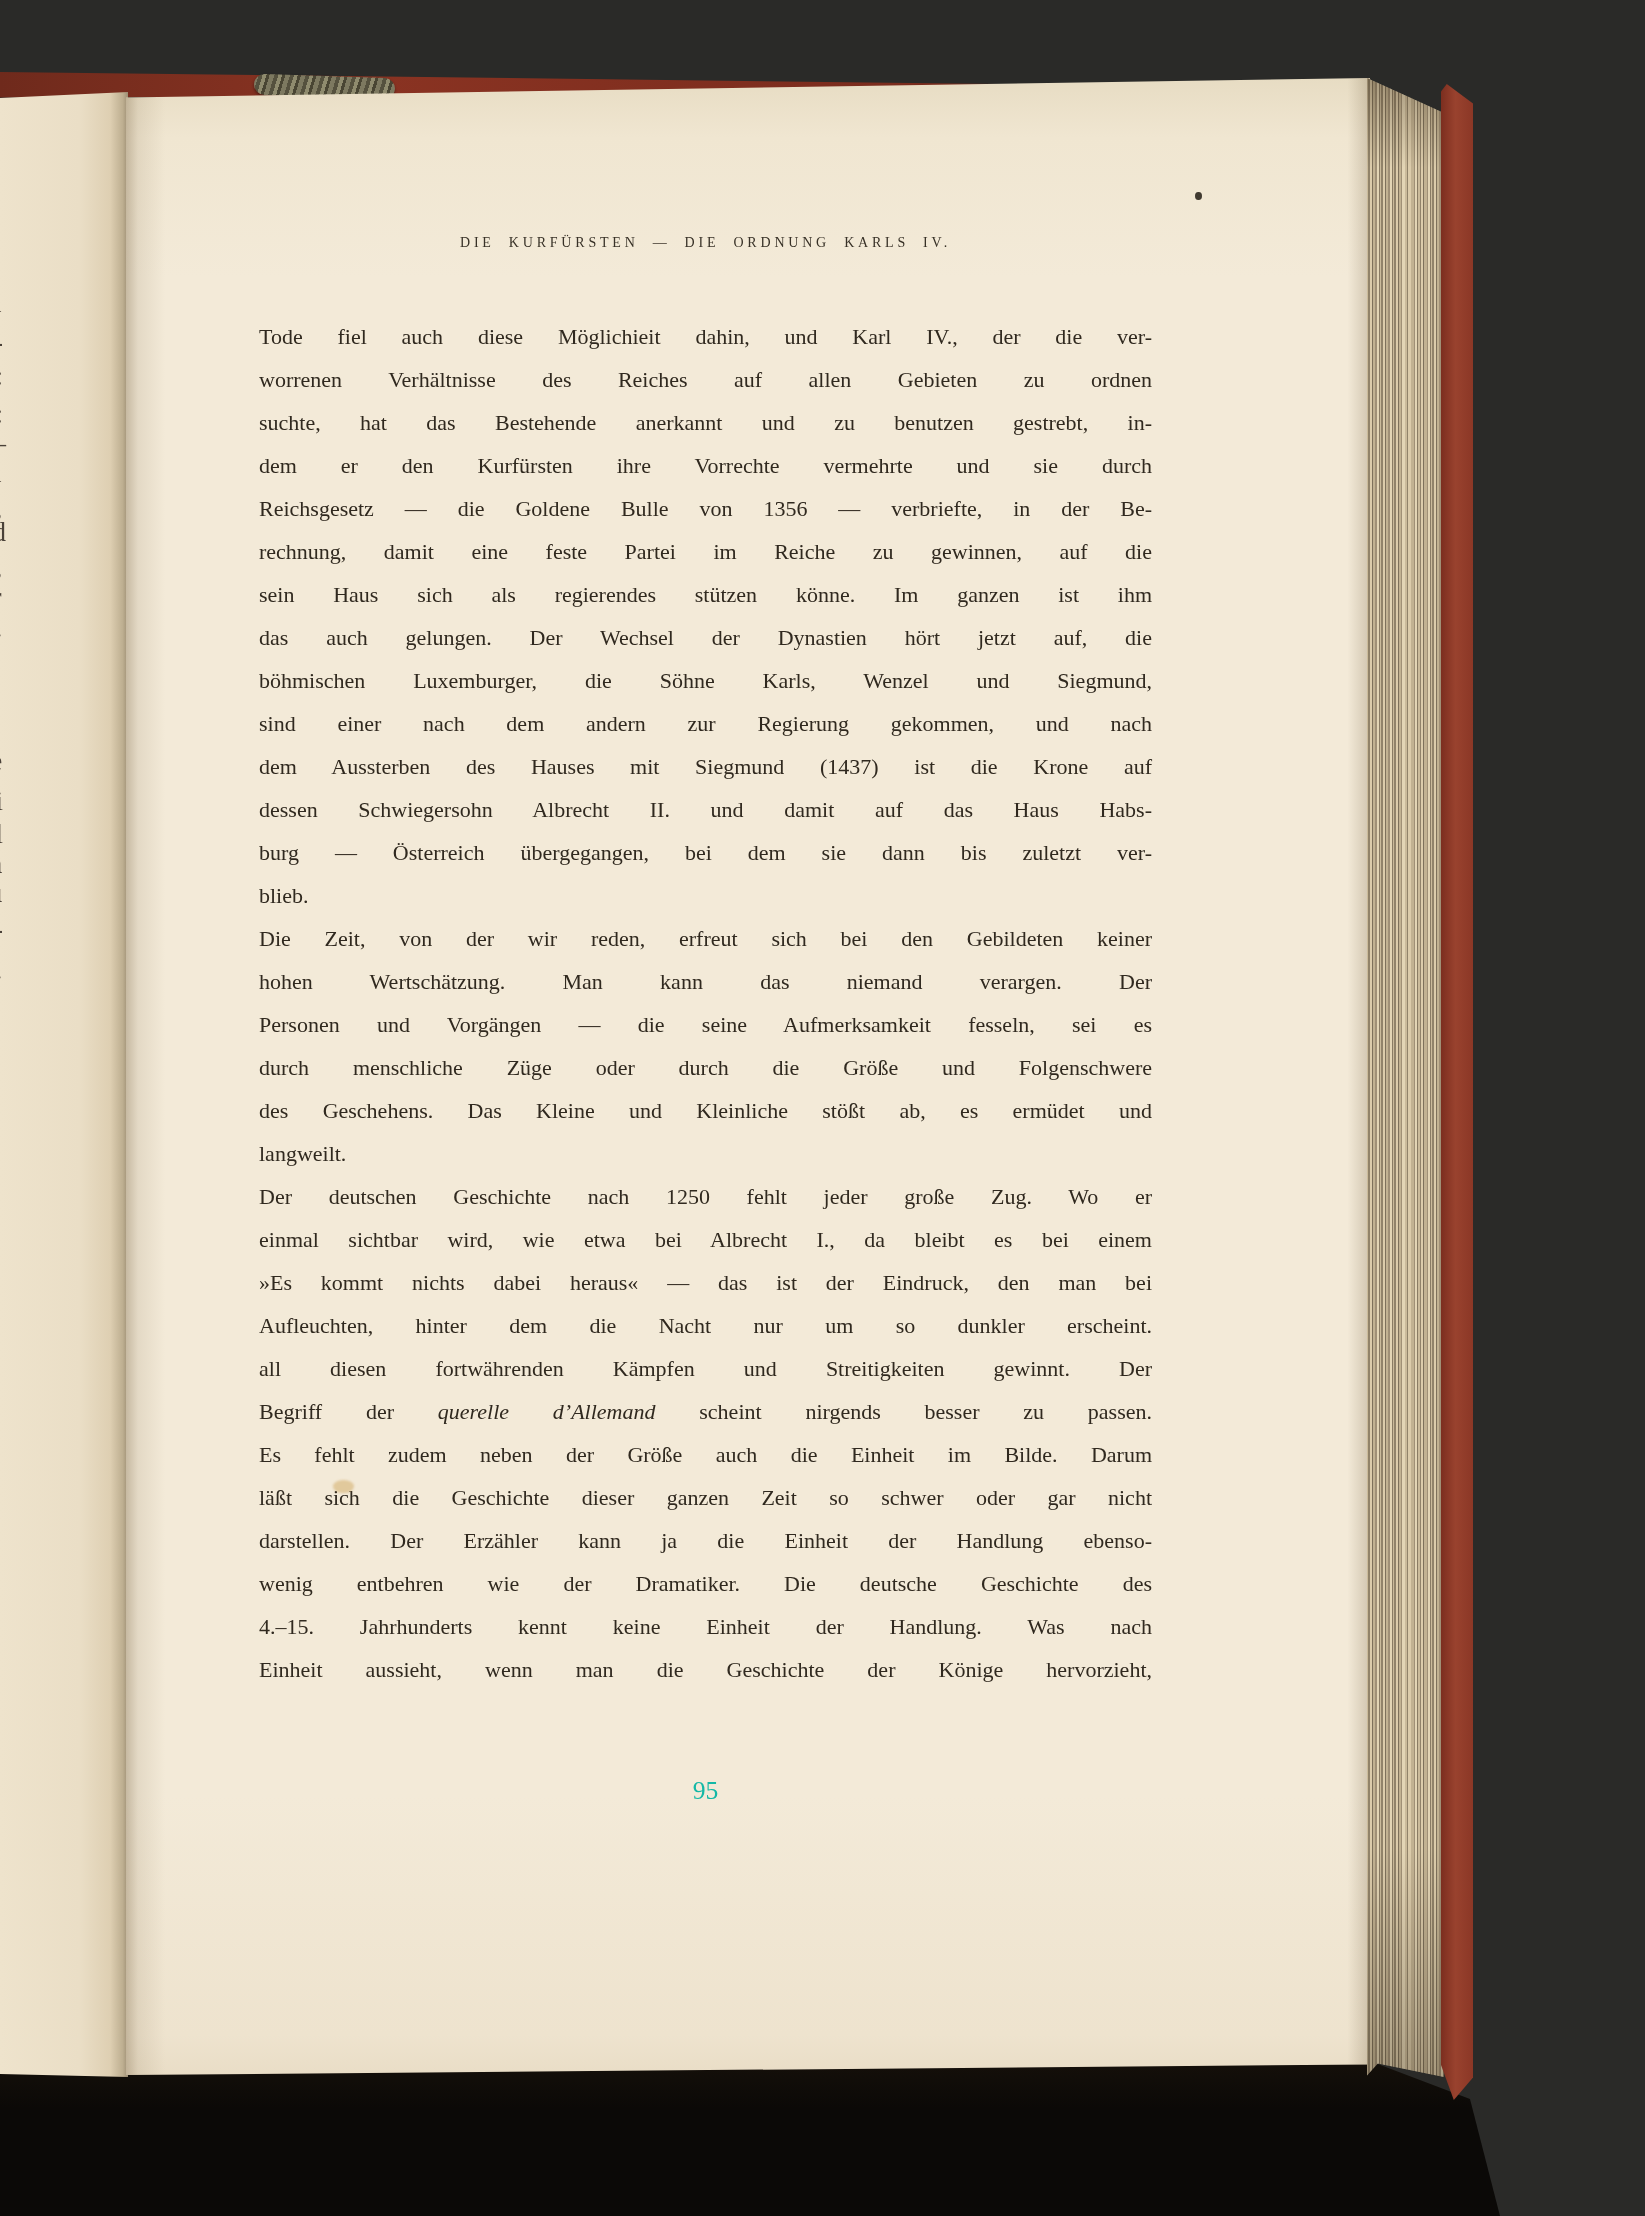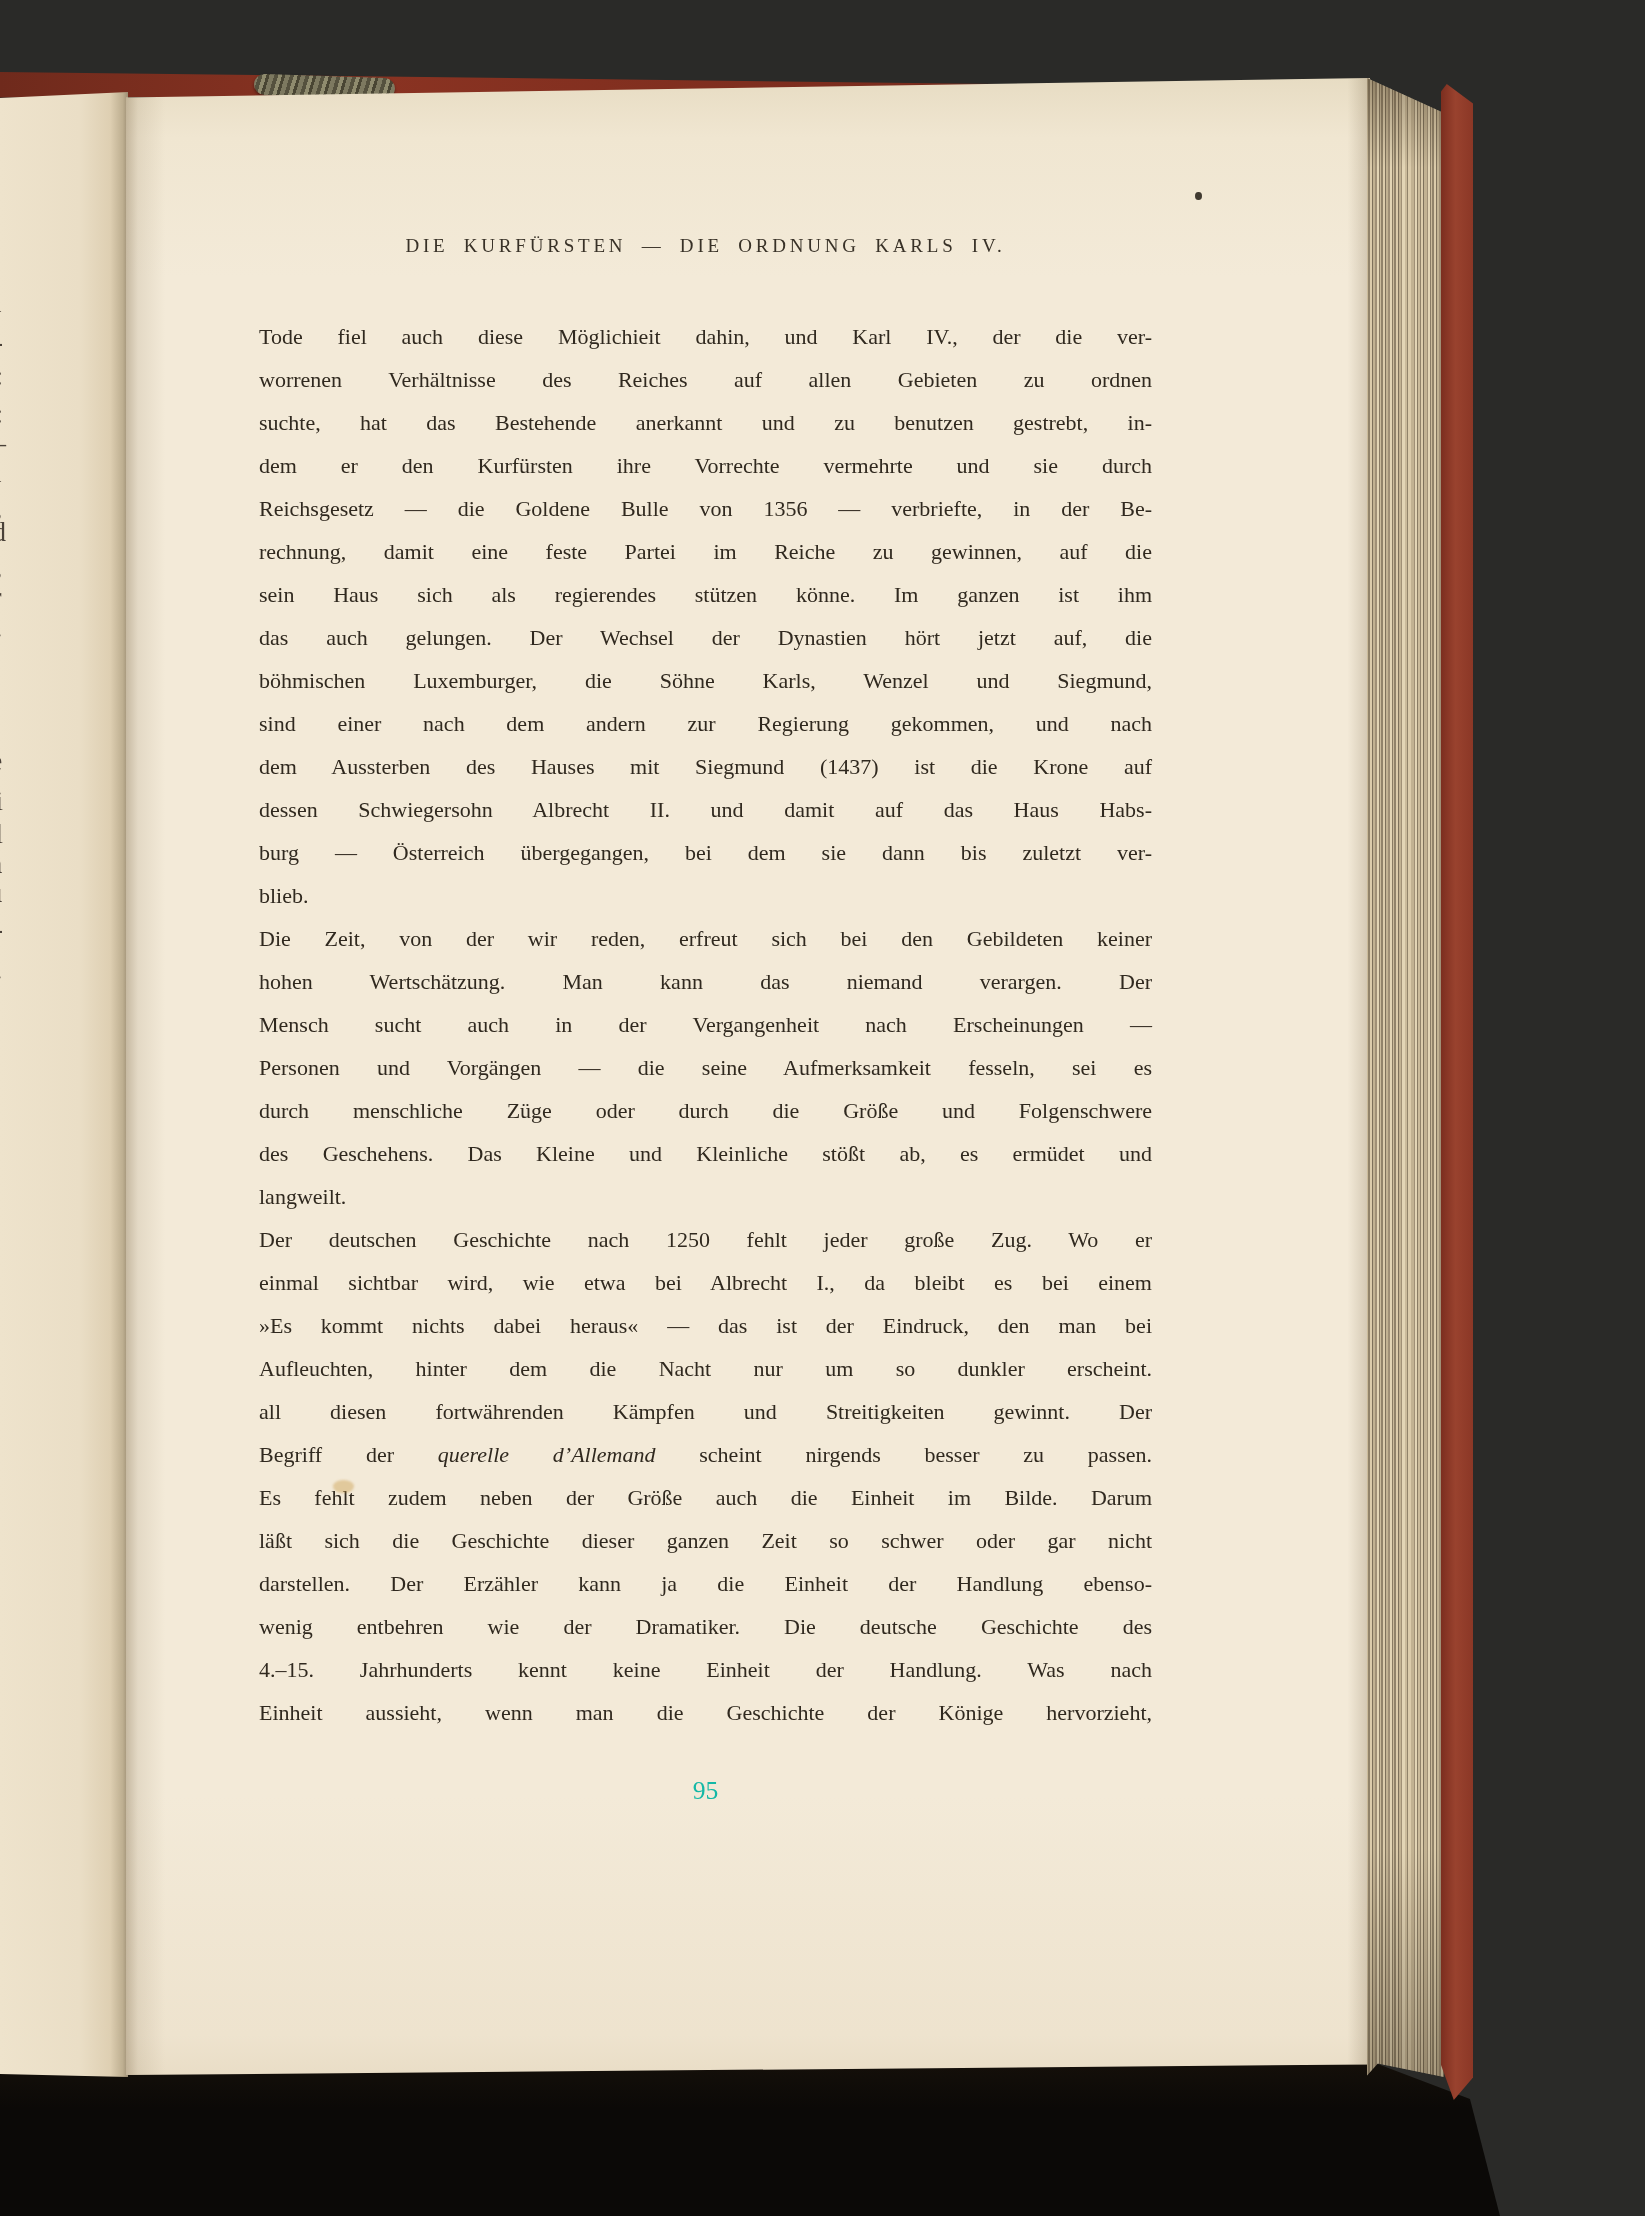--- a/index.html
+++ b/index.html
@@ -39,21 +39,21 @@
         background:repeating-linear-gradient(90deg,#cbbb9b 0 1.5px,#91836a 1.5px 3px,#dcccab 3px 5.3px,#7e715b 5.3px 6px,#c2b292 6px 8.3px,#a09076 8.3px 9.8px,#e3d5b5 9.8px 12px,#8a7c64 12px 12.8px);}
   .fore-edge::before{content:"";position:absolute;inset:0;
         background:linear-gradient(180deg,rgba(60,45,25,.35) 0,rgba(60,45,25,0) 90px,rgba(60,45,25,0) 88%,rgba(40,30,15,.30) 100%);}
   
   .cover-right{position:absolute;left:1441px;top:84px;width:32px;height:2016px;
         clip-path:polygon(18% 0, 100% 19.6px, 100% calc(100% - 22.6px), 40% 100%, 0 calc(100% - 35px), 0 7.5px);
         background:linear-gradient(90deg,#7c2e1f 0%,#99422e 45%,#8b3726 100%);}
   
   .text-block{position:absolute;left:259px;top:0;width:893px;color:#30291f;}
   .running-head{position:absolute;left:0;top:235px;width:100%;text-align:center;
-        font-size:19px;letter-spacing:3.8px;word-spacing:6.8px;color:#383127;}
+        font-size:14px;letter-spacing:3.8px;word-spacing:6.8px;color:#383127;}
   .body-lines{position:absolute;left:0;top:315px;width:100%;}
   .line{height:43px;line-height:43px;font-size:22px;white-space:nowrap;
         text-align:justify;text-align-last:justify;}
   .line.rag{text-align-last:left;}
   .line i{font-style:italic;}
   .folio{position:absolute;left:0;top:1776px;width:100%;text-align:center;font-size:25.6px;color:#14b8a6;}
   
   .frag{position:absolute;font-size:27px;line-height:27px;color:#4a4138;}
   
   .ink-speck{position:absolute;left:1195px;top:192px;width:6.8px;height:8.3px;border-radius:50%;
@@ -110,21 +110,20 @@
       <div class="line">sein Haus sich als regierendes stützen könne. Im ganzen ist ihm</div>
       <div class="line">das auch gelungen. Der Wechsel der Dynastien hört jetzt auf, die</div>
       <div class="line">böhmischen Luxemburger, die Söhne Karls, Wenzel und Siegmund,</div>
       <div class="line">sind einer nach dem andern zur Regierung gekommen, und nach</div>
       <div class="line">dem Aussterben des Hauses mit Siegmund (1437) ist die Krone auf</div>
       <div class="line">dessen Schwiegersohn Albrecht II. und damit auf das Haus Habs-</div>
       <div class="line">burg — Österreich übergegangen, bei dem sie dann bis zuletzt ver-</div>
       <div class="line rag">blieb.</div>
       <div class="line">Die Zeit, von der wir reden, erfreut sich bei den Gebildeten keiner</div>
       <div class="line">hohen Wertschätzung. Man kann das niemand verargen. Der</div>
-      <div class="line">Mensch sucht auch in der Vergangenheit nach Erscheinungen —</div>
       <div class="line">Personen und Vorgängen — die seine Aufmerksamkeit fesseln, sei es</div>
       <div class="line">durch menschliche Züge oder durch die Größe und Folgenschwere</div>
       <div class="line">des Geschehens. Das Kleine und Kleinliche stößt ab, es ermüdet und</div>
       <div class="line rag">langweilt.</div>
       <div class="line">Der deutschen Geschichte nach 1250 fehlt jeder große Zug. Wo er</div>
       <div class="line">einmal sichtbar wird, wie etwa bei Albrecht I., da bleibt es bei einem</div>
       <div class="line">»Es kommt nichts dabei heraus« — das ist der Eindruck, den man bei</div>
       <div class="line">Aufleuchten, hinter dem die Nacht nur um so dunkler erscheint.</div>
       <div class="line">all diesen fortwährenden Kämpfen und Streitigkeiten gewinnt. Der</div>
       <div class="line"><span>Begriff der </span><i>querelle d’Allemand</i><span> scheint nirgends besser zu passen.</span></div>

